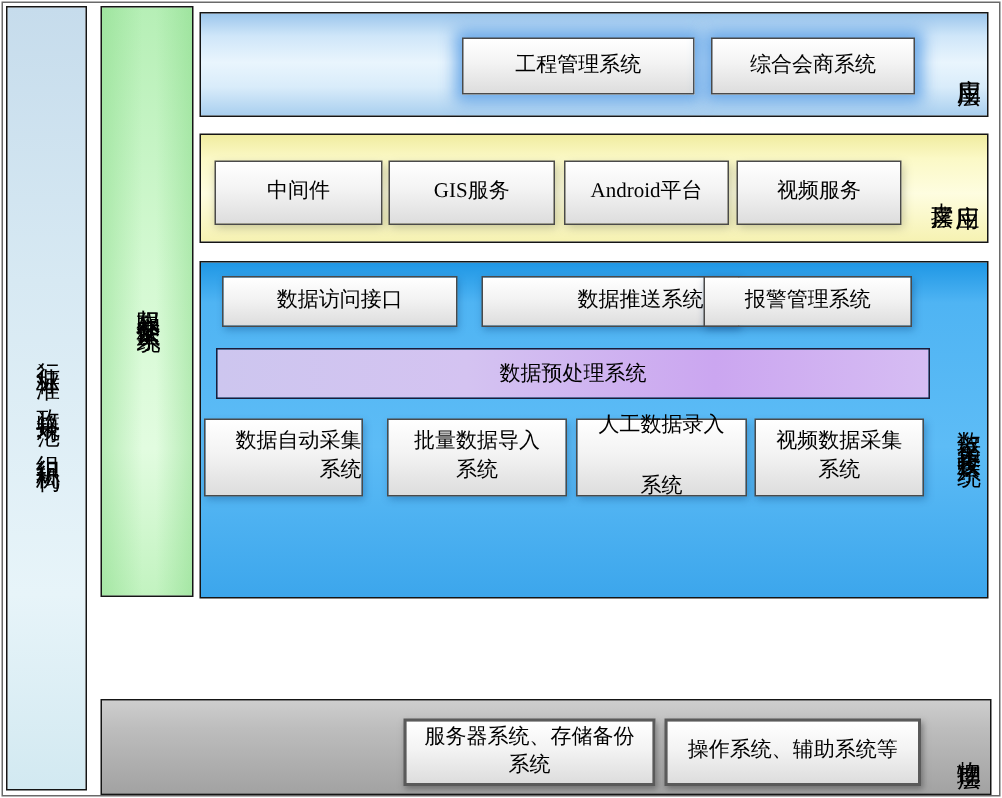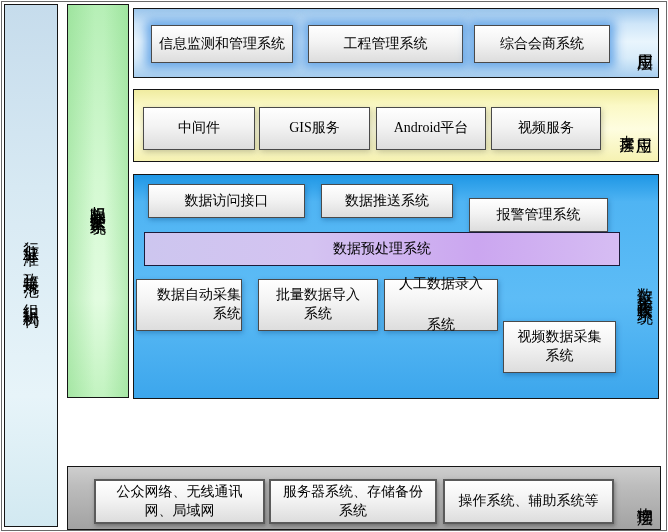--- a/index.html
+++ b/index.html
@@ -78,23 +78,20 @@
 
   <div class="pillar pillar-left">
     <div class="vtext">行业标准、政策规范、组织机构</div>
   </div>
 
   <div class="pillar pillar-auth">
     <div class="vtext">权限和安全认证系统</div>
   </div>
 
   <div class="layer layer-app">
-    <div class="box glow-blue" style="left:17px;top:16px;width:140px;height:36px;">
-      <span>信息监测和管理系统</span>
-    </div>
     <div class="box glow-blue" style="left:174px;top:16px;width:153px;height:36px;">
       <span>工程管理系统</span>
     </div>
     <div class="box glow-blue" style="left:340px;top:16px;width:134px;height:36px;">
       <span>综合会商系统</span>
     </div>
     <div class="side-label" style="right:5px;">
       <div class="vtext">应用层</div>
     </div>
   </div>
@@ -117,60 +114,56 @@
         <div class="vtext" style="font-size:15px;">支撑层</div>
         <div class="vtext">应用</div>
       </div>
     </div>
   </div>
 
   <div class="layer layer-collect">
     <div class="box glow-deep" style="left:14px;top:9px;width:155px;height:32px;text-align:right;">
       <span>数据访问接口</span>
     </div>
-    <div class="box glow-deep" style="left:187px;top:9px;width:130px;height:32px;">
+    <div class="box glow-deep" style="left:187px;top:9px;width:130px;height:32px;padding-left:40px;">
       <span>数据推送系统</span>
     </div>
-    <div class="box glow-deep" style="left:335px;top:23px;width:137px;height:32px;">
+    <div class="box glow-deep" style="left:335px;top:9px;width:137px;height:32px;">
       <span>报警管理系统</span>
     </div>
 
     <div class="pbar" style="left:10px;top:57px;width:474px;height:32px;">
       <span>数据预处理系统</span>
     </div>
 
     <div class="box glow-deep" style="left:2px;top:104px;width:104px;height:50px;align-items:flex-end;">
       <span>数据自动采集</span>
       <span>系统</span>
     </div>
     <div class="box glow-deep" style="left:124px;top:104px;width:118px;height:50px;">
       <span>批量数据导入</span>
       <span>系统</span>
     </div>
     <div class="box glow-deep" style="left:250px;top:104px;width:112px;height:50px;gap:22px;">
       <span>人工数据录入</span>
       <span>系统</span>
     </div>
-    <div class="box glow-deep" style="left:369px;top:104px;width:111px;height:50px;margin-top:42px;">
+    <div class="box glow-deep" style="left:369px;top:104px;width:111px;height:50px;">
       <span>视频数据采集</span>
       <span>系统</span>
     </div>
 
 
     <div class="side-label" style="right:5px;">
       <div class="vtext" style="letter-spacing:3px;">数据采集接收系统</div>
     </div>
   </div>
 
 
   <div class="layer layer-phys">
-    <div class="box glow-gray" style="left:26px;top:12px;width:167px;height:41px;">
-      <span>公众网络、无线通讯</span>
-      <span>网、局域网</span>
-    </div>
     <div class="box glow-gray" style="left:201px;top:12px;width:164px;height:41px;">
       <span>服务器系统、存储备份</span>
       <span>系统</span>
     </div>
     <div class="box glow-gray" style="left:375px;top:12px;width:167px;height:41px;">
       <span>操作系统、辅助系统等</span>
     </div>
     <div class="side-label" style="right:7px;">
       <div class="vtext">物理层</div>
     </div>

